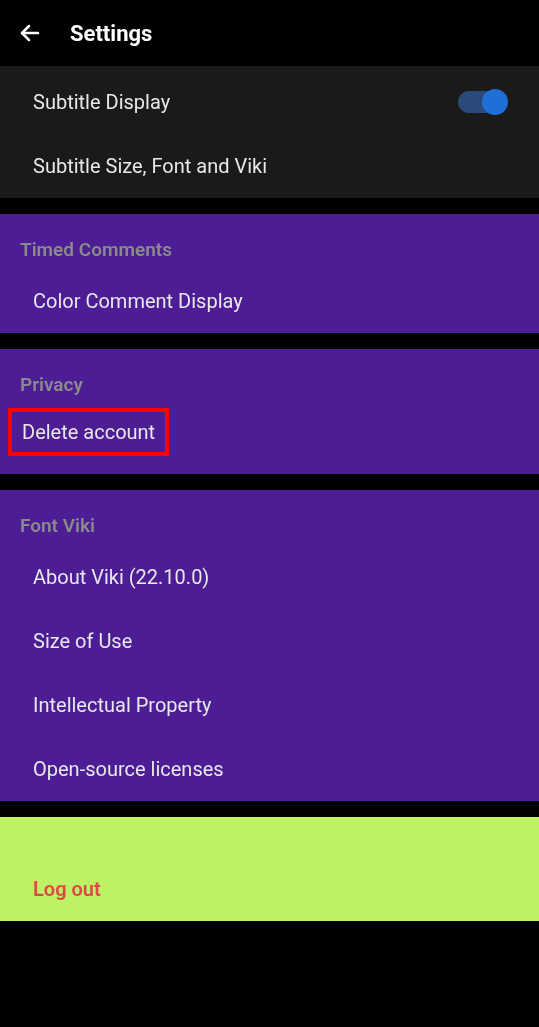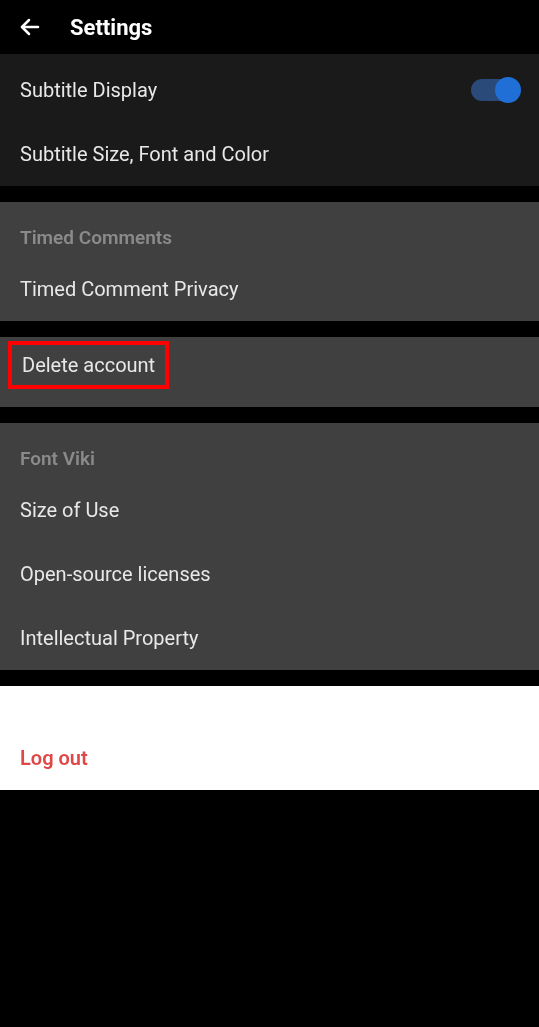--- a/index.html
+++ b/index.html
@@ -13,53 +13,53 @@
       background: #000000;
       font-family: -apple-system, BlinkMacSystemFont, 'Segoe UI', Roboto, sans-serif;
       color: #ffffff;
       overflow: hidden;
     }
     .header {
       display: flex;
       align-items: center;
       padding: 14px 18px;
       background: #000000;
-      height: 54px;
+      height: 66px;
     }
     .back-icon {
       width: 24px;
       height: 24px;
       margin-right: 28px;
       cursor: pointer;
     }
     .header-title {
       font-size: 22px;
       font-weight: 700;
       color: #ffffff;
     }
     .section {
-      background: #404040;
+      background: #4c1d95;
       margin-bottom: 16px;
     }
     .section-first {
       background: #1a1a1a;
       margin-bottom: 16px;
       padding-top: 4px;
     }
     .section-header {
       font-size: 19px;
       font-weight: 600;
       color: #8a8a8a;
       padding: 24px 20px 8px 20px;
     }
     .setting-row {
       display: flex;
       align-items: center;
       justify-content: space-between;
-      padding: 20px 20px;
+      padding: 20px 33px;
       cursor: pointer;
     }
     .setting-label {
       font-size: 20px;
       color: #e8e8e8;
       font-weight: 400;
     }
     .setting-label-logout {
       font-size: 20px;
       color: #e04848;
@@ -90,21 +90,21 @@
       display: inline-block;
       padding: 8px 10px;
       margin: 4px 8px 18px 8px;
       text-align: right;
     }
     .highlight-box .setting-label {
       font-size: 20px;
       color: #e8e8e8;
     }
     .section-logout {
-      background: #ffffff;
+      background: #bef264;
       padding-top: 40px;
     }
   </style>
 </head>
 <body>
 
 <div class="header">
   <span class="back-icon">
     <svg viewBox="0 0 24 24" fill="none" stroke="#ffffff" stroke-width="2.5" stroke-linecap="round" stroke-linejoin="round">
       <line x1="20" y1="12" x2="4" y2="12"></line>
@@ -115,47 +115,51 @@
 </div>
 
 <div class="section-first">
   <div class="setting-row">
     <span class="setting-label">Subtitle Display</span>
     <div class="toggle on">
       <div class="toggle-knob"></div>
     </div>
   </div>
   <div class="setting-row">
-    <span class="setting-label">Subtitle Size, Font and Color</span>
+    <span class="setting-label">Subtitle Size, Font and Viki</span>
   </div>
 </div>
 
 <div class="section">
   <div class="section-header">Timed Comments</div>
   <div class="setting-row">
-    <span class="setting-label">Timed Comment Privacy</span>
+    <span class="setting-label">Color Comment Display</span>
   </div>
 </div>
 
 <div class="section">
+  <div class="section-header">Privacy</div>
   <div class="highlight-box">
     <span class="setting-label">Delete account</span>
   </div>
 </div>
 
 <div class="section">
   <div class="section-header">Font Viki</div>
   <div class="setting-row">
+    <span class="setting-label">About Viki (22.10.0)</span>
+  </div>
+  <div class="setting-row">
     <span class="setting-label">Size of Use</span>
   </div>
   <div class="setting-row">
-    <span class="setting-label">Open-source licenses</span>
+    <span class="setting-label">Intellectual Property</span>
   </div>
   <div class="setting-row">
-    <span class="setting-label">Intellectual Property</span>
+    <span class="setting-label">Open-source licenses</span>
   </div>
 </div>
 
 <div class="section-logout">
   <div class="setting-row">
     <span class="setting-label-logout">Log out</span>
   </div>
 </div>
 
 </body></html>

